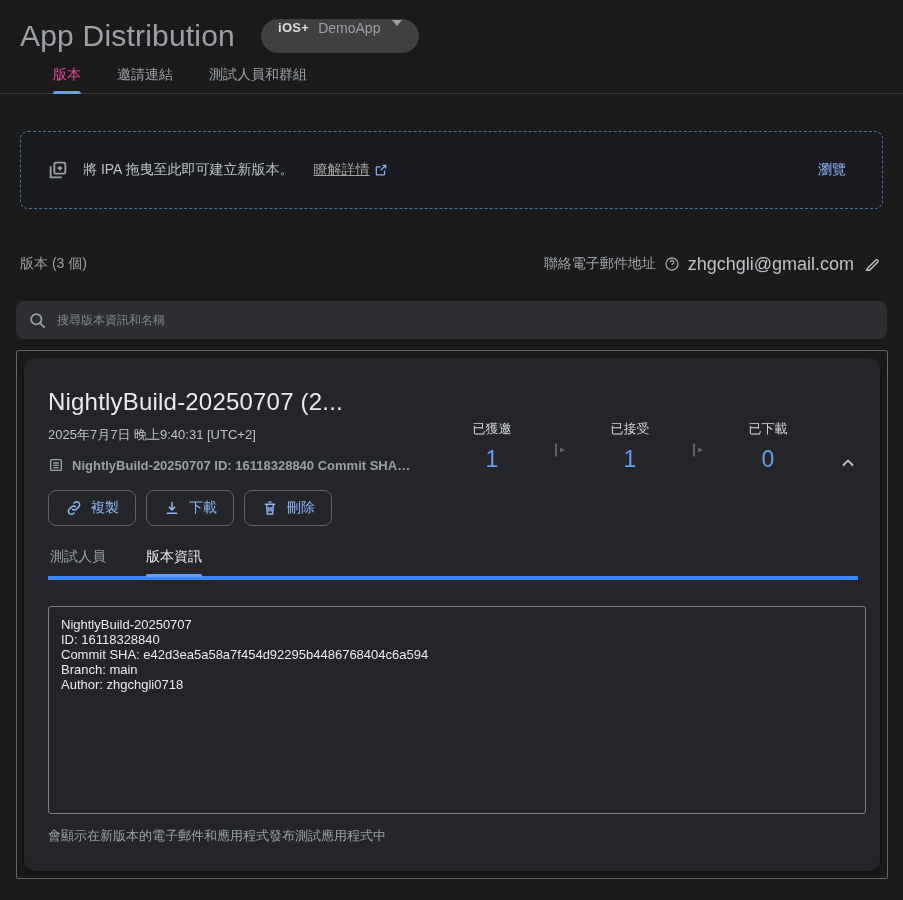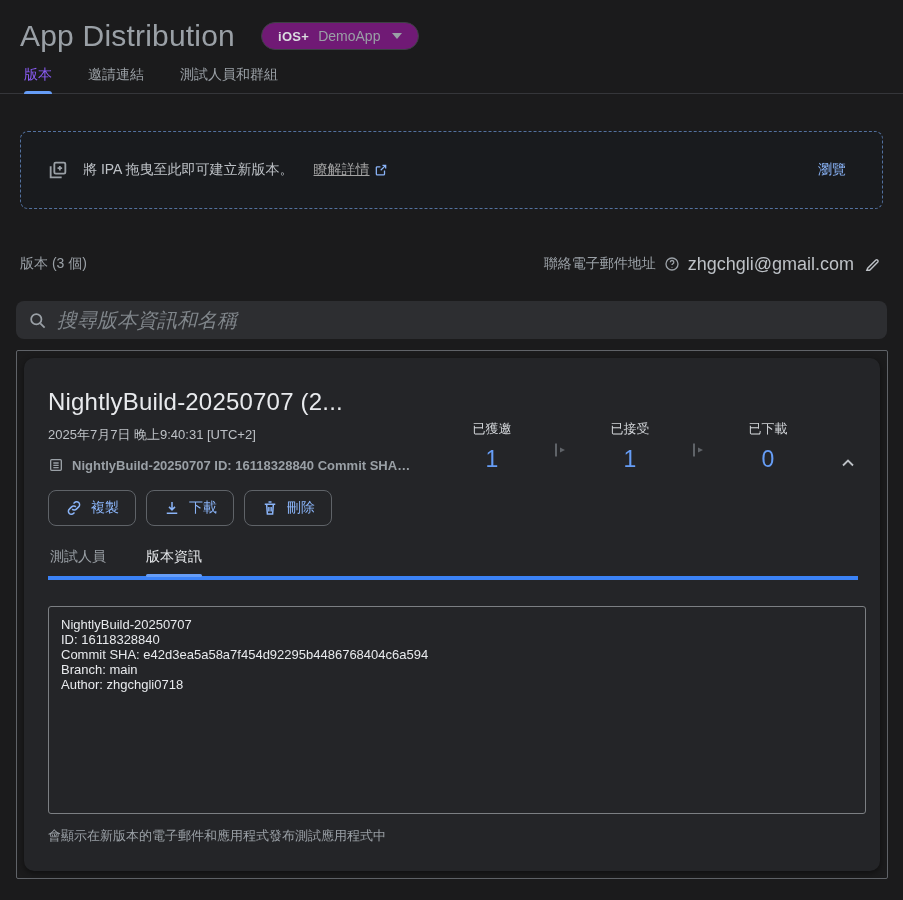--- a/index.html
+++ b/index.html
@@ -7,32 +7,32 @@
   body {
     background:#1b1b1c;
     font-family:"Liberation Sans","DejaVu Sans",sans-serif;
     color:#e8eaed;
     position:relative;
   }
   
   .header { display:flex; align-items:center; padding:14px 20px 0 20px; height:58px; }
   .page-title { font-size:30px; font-weight:500; color:#9aa0a6; letter-spacing:.2px; }
   .app-pill {
-    margin-left:26px; height:28px; display:flex; align-items:center; gap:9px;
+    margin-left:26px; height:34px; display:flex; align-items:flex-start; gap:9px;
     border:1px solid #3c4043; border-radius:20px; padding:0 16px; cursor:pointer;
-    background:#701a75;
+    background:#404040;
   }
   .platform-badge { font-size:13px; font-weight:700; color:#dadce0; letter-spacing:.3px; }
   .app-name { font-size:14px; color:#9aa0a6; }
   .caret-down { width:0; height:0; border-left:5px solid transparent; border-right:5px solid transparent; border-top:6px solid #9aa0a6; margin-left:3px; }
 
   
   .tabsbar { display:flex; gap:36px; padding:0 0 0 24px; margin-top:8px; border-bottom:1px solid #35363a; height:28px; }
   .tab { font-size:14px; color:#9aa0a6; position:relative; cursor:pointer; padding-bottom:10px; white-space:nowrap; }
-  .tab.active { color:#8b5cf6; }
+  .tab.active { color:#ec4899;margin-left:29px; }
   .tab.active::after { content:""; position:absolute; left:0; right:0; bottom:-1px; height:3px; background:#669df6; border-radius:3px 3px 0 0; }
 
   
   .dropzone {
     margin:37px 20px 0 20px; height:78px; border:1px dashed #53719f; border-radius:8px;
     display:flex; align-items:center; padding:0 26px; background:#191b1e;
   }
   .dz-left { display:flex; align-items:center; gap:14px; flex:1; min-width:0; }
   .dz-text { font-size:14px; color:#bdc1c6; }
   .dz-link { font-size:14px; color:#a3a3a3; text-decoration:underline; cursor:pointer; margin-left:6px; display:inline-flex; align-items:center; gap:4px; }
@@ -47,21 +47,21 @@
   .contact-email { font-size:18px; color:#bdc1c6; }
   .icon-btn { cursor:pointer; display:inline-flex; align-items:center; justify-content:center; padding:2px; border-radius:50%; }
 
   
   .searchbar {
     margin:24px 16px 0 16px; height:38px; background:#2d2e31; border-radius:8px;
     display:flex; align-items:center; padding:0 12px; gap:10px;
   }
   .searchbar input {
     flex:1; background:transparent; border:none; outline:none; color:#3b82f6;
-    font-size:20px; font-family:inherit;font-style:italic;
+    font-size:12px; font-family:inherit;
   }
   .searchbar input::placeholder { color:#80868b; }
 
   
   .card-outer { margin:11px 15px 0 16px; border:1px solid #606368; padding:7px; border-radius:2px; }
   .card {
     background:#242528; border-radius:10px; box-shadow:0 2px 6px rgba(0,0,0,.45);
     padding:22px 22px 26px 24px;
   }
   .card-head { display:flex; align-items:flex-end;margin-top:8px; }

